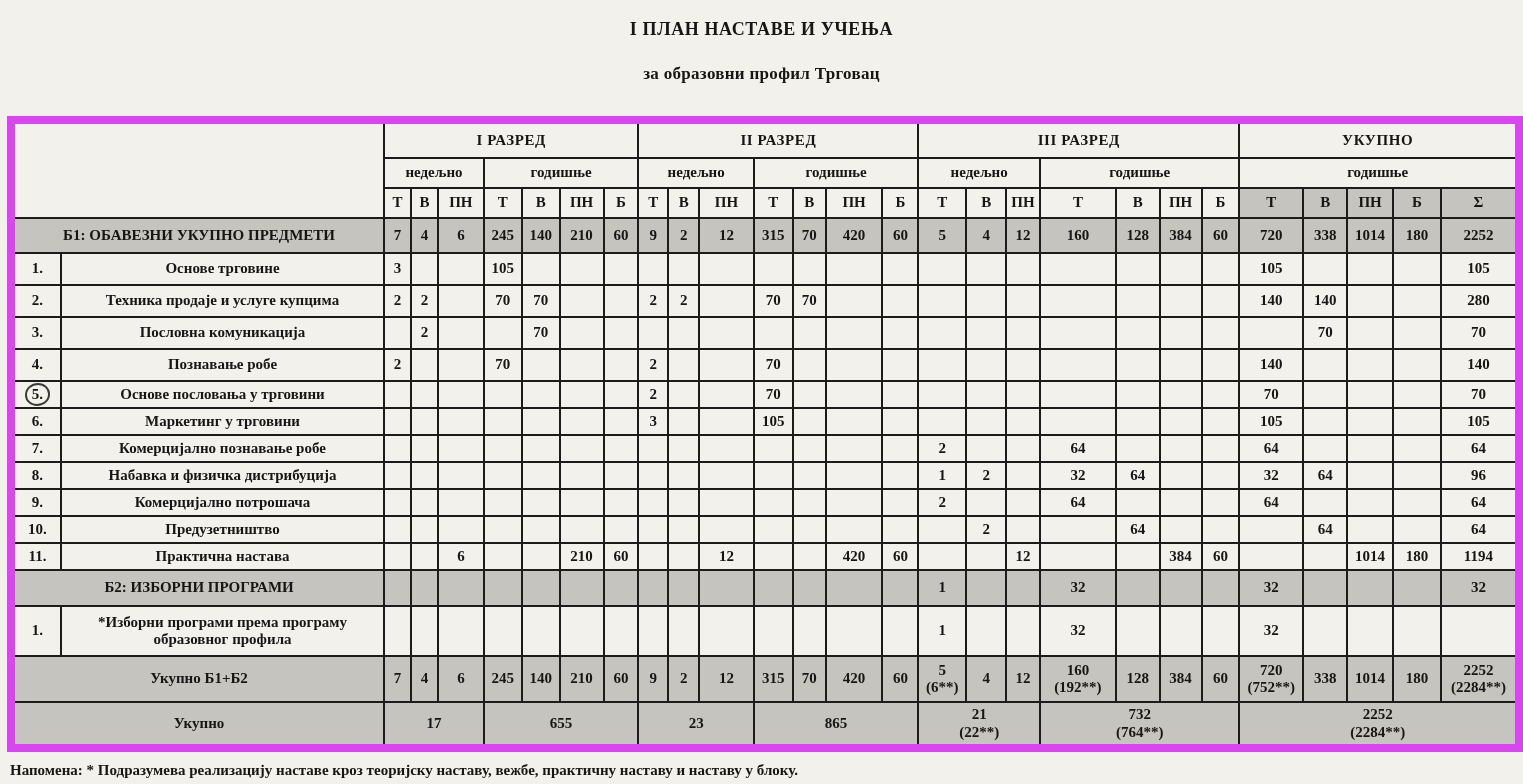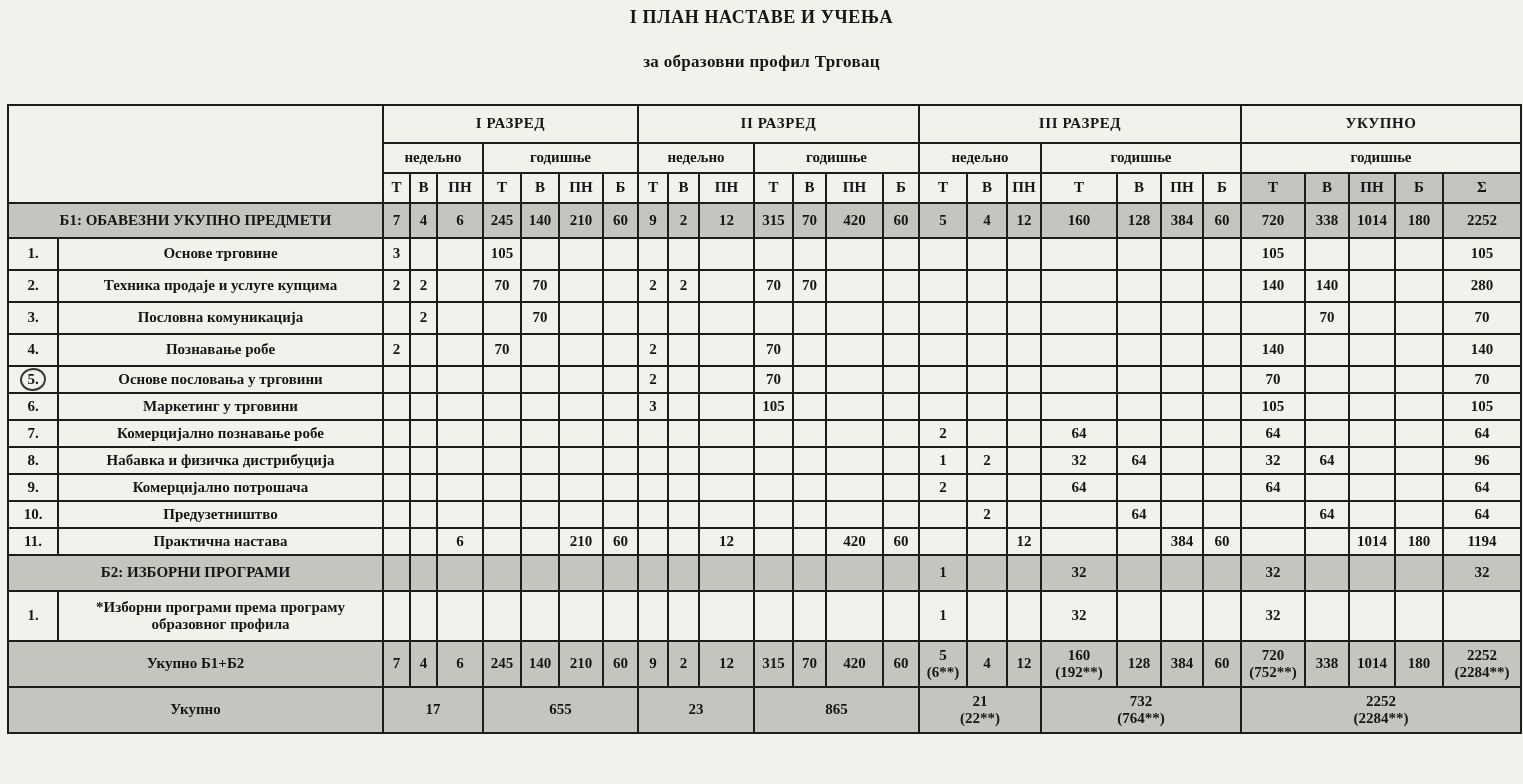--- a/index.html
+++ b/index.html
@@ -5,29 +5,29 @@
   html,body{margin:0;padding:0;}
   body{
     width:1523px;height:784px;
     background:#f3f1ec;
     font-family:"Liberation Serif","DejaVu Serif",serif;
     color:#161616;
     overflow:hidden;
   }
   .title{
     text-align:center;font-weight:bold;font-size:18px;
-    letter-spacing:.6px;padding-top:7px;
+    letter-spacing:.6px;padding-top:19px;
   }
   .subtitle{
     text-align:center;font-weight:bold;font-size:17px;
     margin-top:24px;margin-bottom:32px;letter-spacing:.3px;
   }
   table.grid{
     border-collapse:collapse;table-layout:fixed;
-    margin-left:7px;border:2px solid #d946ef;
+    margin-left:7px;border:8px solid #d946ef;
   }
   table.grid td{
     border:2px solid #1c1c1c;
     text-align:center;vertical-align:middle;
     padding:1px 2px;
     font-weight:bold;font-size:15px;line-height:1.15;
     white-space:pre-line;overflow:hidden;
   }
   td.left{text-align:left;padding-left:7px;font-size:15.5px;}
   td.sec{font-size:16px;letter-spacing:.6px;}
@@ -596,13 +596,14 @@
 (22**)</td>
         <td colspan="4">732
 (764**)</td>
         <td colspan="5">2252
 (2284**)</td>
       </tr>
     </tbody>
 </table>
 
 <div class="notes">
+  <div><span>Напомена:</span> <span>* Подразумева реализацију наставе кроз теоријску наставу, вежбе, практичну наставу и наставу у блоку.</span></div>
 </div>
 
 </body></html>

